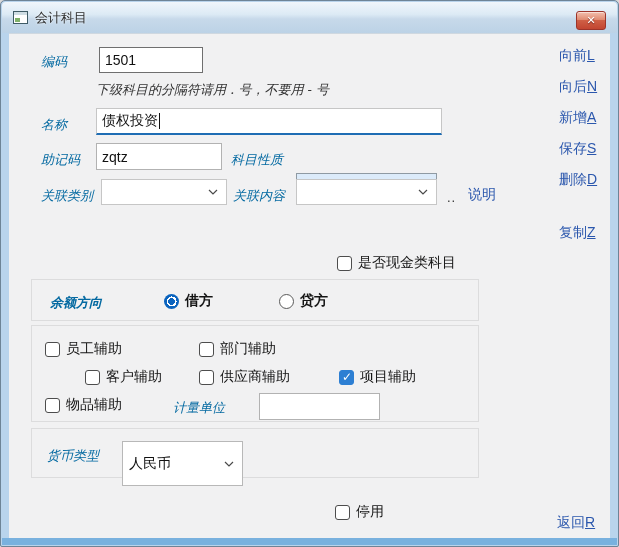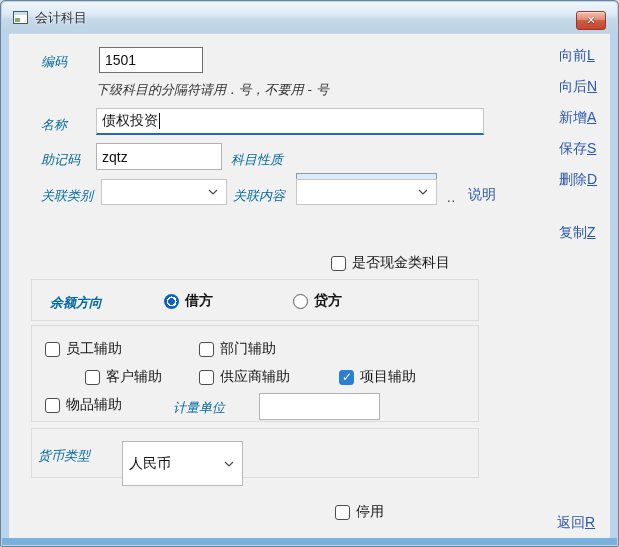--- a/index.html
+++ b/index.html
@@ -53,21 +53,21 @@
 
   <div class="content">
 
     <span class="abs flabel" style="left:32px;top:19px;">编码</span>
     <div class="abs tinput dark" style="left:90px;top:13px;width:104px;height:26px;">
       <span>1501</span>
     </div>
     <span class="abs note" style="left:87px;top:47px;">下级科目的分隔符请用 . 号，不要用 - 号</span>
 
     <span class="abs flabel" style="left:32px;top:82px;">名称</span>
-    <div class="abs tinput focused" style="left:87px;top:74px;width:388px;height:27px;">
+    <div class="abs tinput focused" style="left:87px;top:74px;width:346px;height:27px;">
       <span>债权投资</span>
       <span class="caret"></span>
     </div>
 
     <span class="abs flabel" style="left:32px;top:117px;">助记码</span>
     <div class="abs tinput" style="left:87px;top:109px;width:126px;height:27px;">
       <span>zqtz</span>
     </div>
     <span class="abs flabel" style="left:222px;top:117px;">科目性质</span>
     <div class="abs select hl" style="left:287px;top:109px;width:141px;height:27px;margin-top:30px;">
@@ -94,32 +94,32 @@
     <span class="abs dots" style="left:438px;top:156px;">..</span>
     <span class="abs link" style="left:459px;top:152px;">说明</span>
 
     <span class="abs link" style="left:550px;top:13px;"><span>向前</span><span class="accel">L</span></span>
     <span class="abs link" style="left:550px;top:44px;"><span>向后</span><span class="accel">N</span></span>
     <span class="abs link" style="left:550px;top:75px;"><span>新增</span><span class="accel">A</span></span>
     <span class="abs link" style="left:550px;top:106px;"><span>保存</span><span class="accel">S</span></span>
     <span class="abs link" style="left:550px;top:137px;"><span>删除</span><span class="accel">D</span></span>
     <span class="abs link" style="left:550px;top:190px;"><span>复制</span><span class="accel">Z</span></span>
 
-    <div class="abs cbrow" style="left:278px;top:220px;padding-left:44px;">
+    <div class="abs cbrow" style="left:284px;top:220px;padding-left:44px;">
       <span class="cb"></span>
       <span class="cb-label">是否现金类科目</span>
     </div>
 
     <div class="abs groupbox" style="left:22px;top:245px;width:448px;height:42px;font-weight:bold;">
       <span class="abs flabel" style="left:18px;top:14px;">余额方向</span>
       <div class="abs cbrow" style="left:132px;top:12px;">
         <span class="radio checked"></span>
         <span class="cb-label">借方</span>
       </div>
-      <div class="abs cbrow" style="left:261px;top:12px;">
+      <div class="abs cbrow" style="left:247px;top:12px;">
         <span class="radio"></span>
         <span class="cb-label">贷方</span>
       </div>
     </div>
 
     <div class="abs groupbox" style="left:22px;top:291px;width:448px;height:97px;">
       <div class="abs cbrow" style="left:167px;top:14px;">
         <span class="cb"></span>
         <span class="cb-label">部门辅助</span>
       </div>
@@ -143,21 +143,21 @@
         <span class="cb"></span>
         <span class="cb-label">物品辅助</span>
       </div>
       <span class="abs flabel" style="left:141px;top:73px;">计量单位</span>
       <div class="abs tinput" style="left:227px;top:67px;width:121px;height:27px;">
         <span></span>
       </div>
     </div>
 
     <div class="abs groupbox" style="left:22px;top:394px;width:448px;height:50px;">
-      <span class="abs flabel" style="left:6px;top:18px;">货币类型</span>
+      <span class="abs flabel" style="left:15px;top:18px;">货币类型</span>
       <div class="abs select" style="left:90px;top:12px;width:121px;height:45px;border-color:#b8b8b8;">
         <span>人民币</span>
         <svg class="chev" width="10" height="6" viewBox="0 0 10 6">
             <path d="M1 1 L5 5 L9 1" stroke="#4a4a4a" stroke-width="1.2" fill="none"></path>
           </svg>
       </div>
     </div>
 
     <div class="abs cbrow" style="left:326px;top:469px;">
       <span class="cb"></span>

